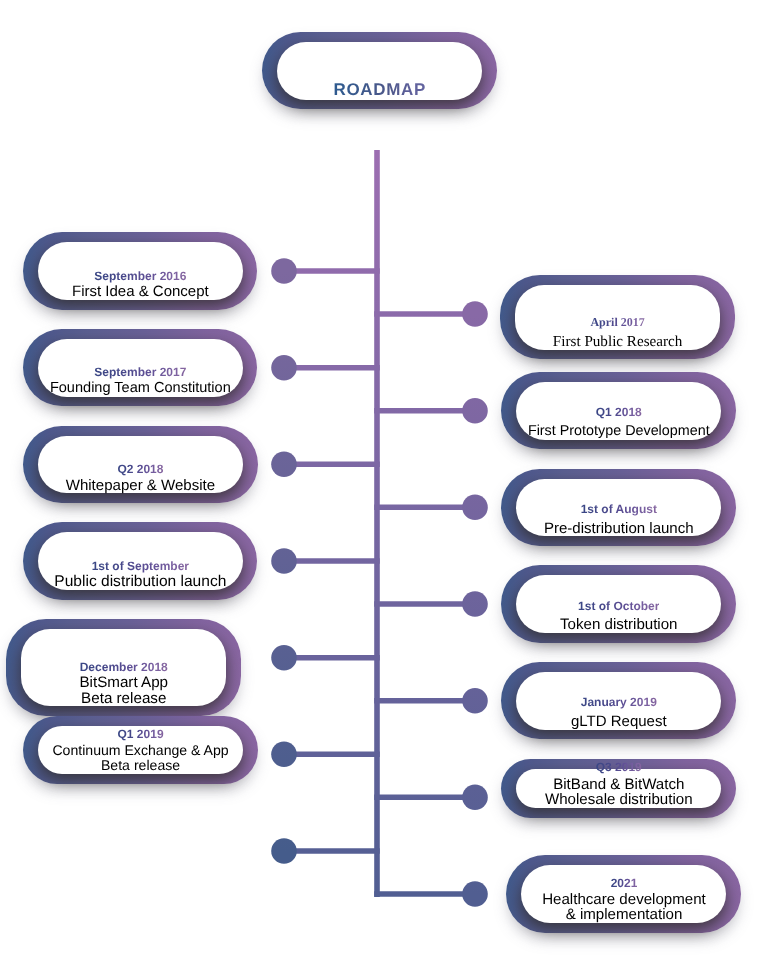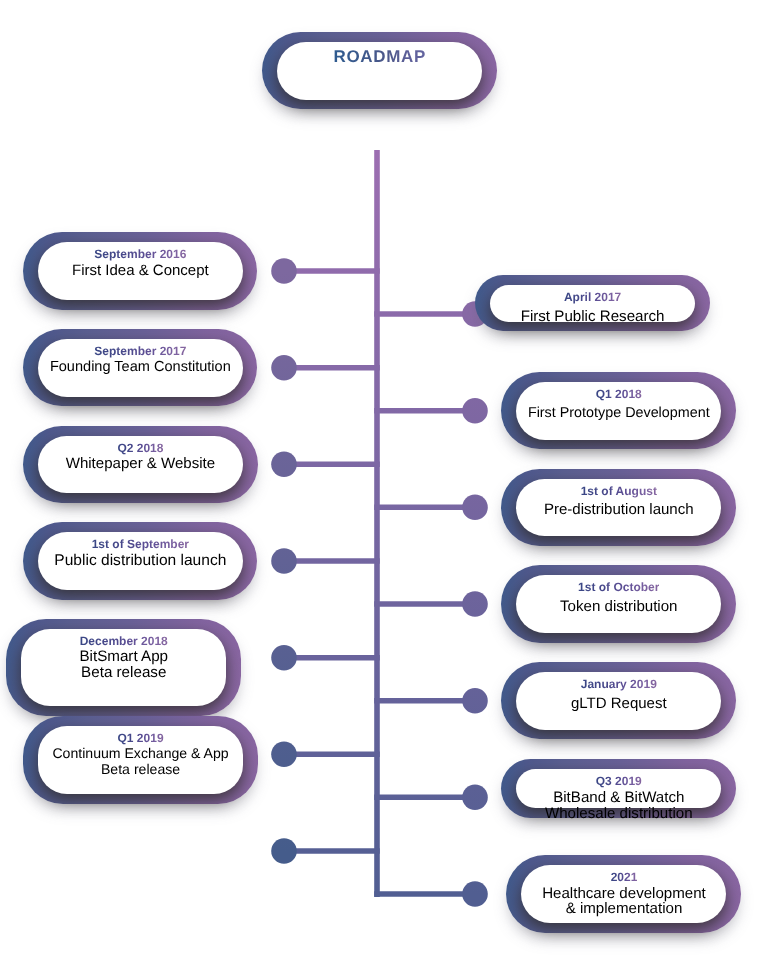--- a/index.html
+++ b/index.html
@@ -12,22 +12,22 @@
   #timeline{position:absolute;left:0;top:0;width:768px;height:958px;}
   #timeline .spine,#timeline .branch{stroke:url(#spineGrad);stroke-width:5.6;}
   #timeline .dot-left{fill:url(#dotGradL);}
   #timeline .dot-right{fill:url(#dotGradR);}
 
   .pill{position:absolute;border-radius:40px;
     background:linear-gradient(97deg,#3f5b8c 0%,#4f598d 11%,#5b5f91 26%,#6a6198 50%,#8264a0 77%,#8b67a3 100%);
     box-shadow:0 8px 13px rgba(120,120,140,0.25);}
   .pill-inner{position:absolute;left:15.1px;top:10px;right:14.5px;bottom:9.7px;
     background:#fff;border-radius:29px;
-    display:flex;flex-direction:column;align-items:center;justify-content:flex-start;
-    padding-top:5px;box-sizing:border-box;
+    display:flex;flex-direction:column;align-items:center;justify-content:flex-end;
+    padding-top:16px;box-sizing:border-box;
     box-shadow:0 7px 16px rgba(45,42,38,0.78);}
 
   .header{left:261.8px;top:32px;width:235.2px;height:77.2px;}
   .header-title{font-size:17px;font-weight:bold;letter-spacing:0.65px;
     background:linear-gradient(90deg,#2e5b8f 0%,#3a5a8d 25%,#4c5789 57%,#5d5f99 82%,#6465a0 100%);
     -webkit-background-clip:text;background-clip:text;color:transparent;}
 
   .card-title{font-weight:bold;font-size:12px;line-height:15.2px;margin-bottom:var(--gap,0px);
     background:linear-gradient(90deg,#3a4785 0%,#47488a 30%,#5e4f95 58%,#7b61a1 85%,#85659f 100%);
     -webkit-background-clip:text;background-clip:text;color:transparent;}
@@ -114,28 +114,28 @@
     <div class="card-line">Public distribution launch</div>
   </div>
 </div>
 <div class="pill card" style="left:6px;top:619.0px;width:234.9px;height:97px;">
   <div class="pill-inner card-inner" style="font-size:15.2px;--gap:0px;">
     <div class="card-title">December 2018</div>
     <div class="card-line">BitSmart App</div>
         <div class="card-line">Beta release</div>
   </div>
 </div>
-<div class="pill card" style="left:22.8px;top:715.5999999999999px;width:234.9px;height:88px;">
+<div class="pill card" style="left:22.8px;top:715.5999999999999px;width:234.9px;height:68px;">
   <div class="pill-inner card-inner" style="font-size:14.1px;--gap:0px;">
     <div class="card-title">Q1 2019</div>
     <div class="card-line">Continuum Exchange &amp; App</div>
         <div class="card-line">Beta release</div>
   </div>
 </div>
-<div class="pill card" style="left:475px;top:275.3px;width:234.6px;height:56px;">
+<div class="pill card" style="left:500px;top:275.3px;width:234.6px;height:84px;font-family:Liberation Serif, serif;">
   <div class="pill-inner card-inner" style="font-size:15.15px;--gap:3.4px;">
     <div class="card-title">April 2017</div>
     <div class="card-line">First Public Research</div>
   </div>
 </div>
 <div class="pill card" style="left:501.2px;top:372.0px;width:234.6px;height:77.4px;">
   <div class="pill-inner card-inner" style="font-size:14.35px;--gap:3.4px;">
     <div class="card-title">Q1 2018</div>
     <div class="card-line">First Prototype Development</div>
   </div>

